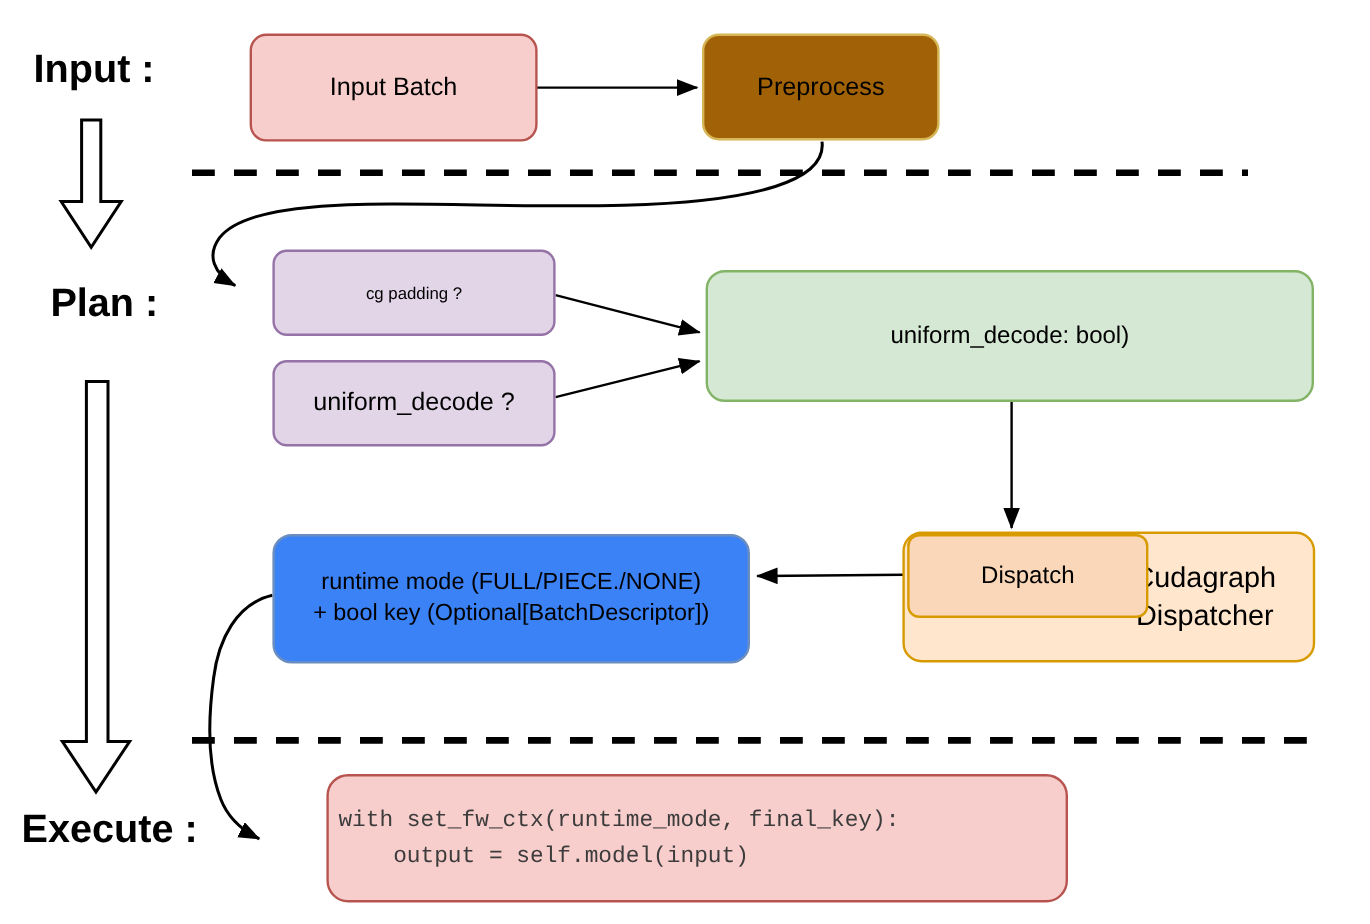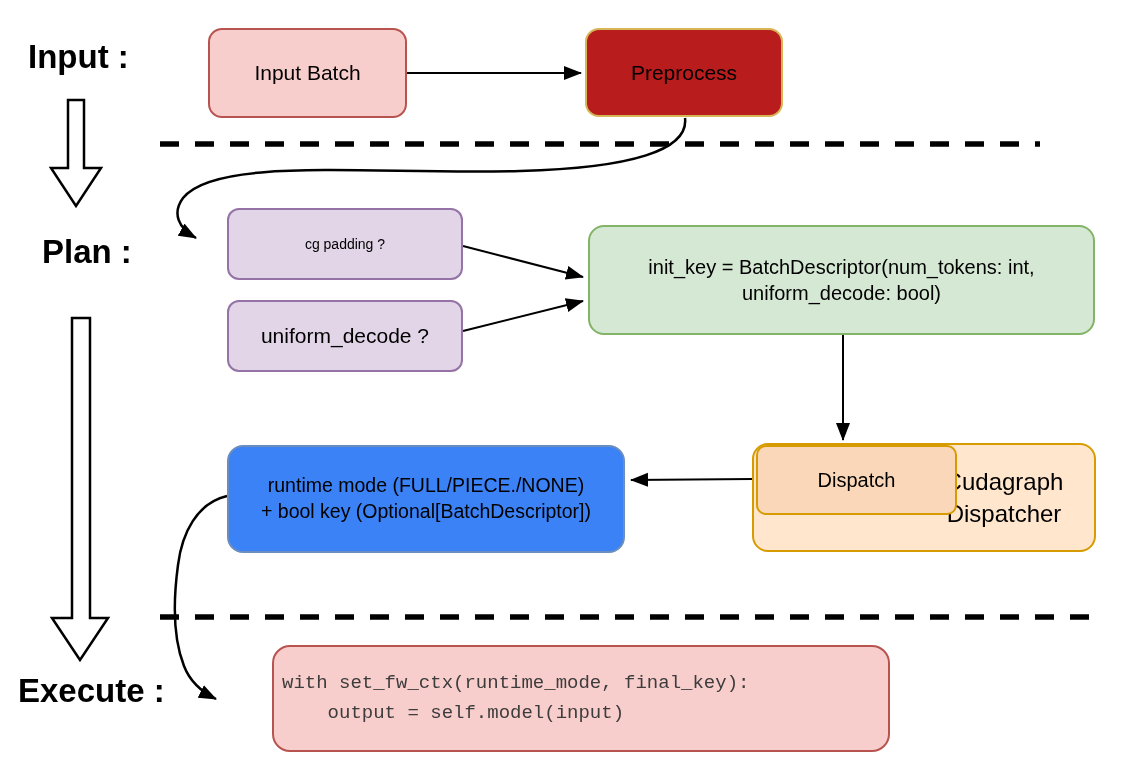--- a/index.html
+++ b/index.html
@@ -24,22 +24,22 @@
     border:2px solid;
     border-radius:14px;
     display:flex;
     flex-direction:column;
     align-items:center;
     justify-content:center;
     text-align:center;
     color:#000000;
   }
   .node .ln{line-height:1.32;}
-  #n-input-batch{left:208px;top:28px;width:199px;height:90px;background:#F8CECC;border-color:#B85450;font-size:21px;}
-  #n-preprocess{left:585px;top:28px;width:198px;height:89px;background:#b91c1c;border-color:#D6B656;font-size:21px;}
+  #n-input-batch{left:208px;top:28px;width:240px;height:90px;background:#F8CECC;border-color:#B85450;font-size:21px;}
+  #n-preprocess{left:585px;top:28px;width:198px;height:89px;background:#a16207;border-color:#D6B656;font-size:21px;}
   #n-cg-padding{left:227px;top:208px;width:236px;height:72px;background:#E1D5E7;border-color:#9673A6;font-size:14px;border-radius:12px;}
   #n-uniform-decode{left:227px;top:300px;width:236px;height:72px;background:#E1D5E7;border-color:#9673A6;font-size:21px;border-radius:12px;}
   #n-init-key{left:588px;top:225px;width:507px;height:110px;background:#D5E8D4;border-color:#82B366;font-size:20px;border-radius:16px;}
   #n-cudagraph{left:752px;top:443px;width:344px;height:109px;background:#FFE6CC;border-color:#D79B00;border-radius:16px;}
   #n-cudagraph .side-text{
     position:absolute;right:10px;top:0;height:100%;width:160px;
     display:flex;flex-direction:column;align-items:center;justify-content:center;
     font-size:24px;
   }
   #n-dispatch{left:756px;top:445px;width:201px;height:70px;background:#FAD7B8;border-color:#D79B00;font-size:20px;border-radius:10px;}
@@ -107,21 +107,20 @@
 
   <div class="node" id="n-cg-padding">
     <span class="ln">cg padding ?</span>
   </div>
 
   <div class="node" id="n-uniform-decode">
     <span class="ln">uniform_decode ?</span>
   </div>
 
   <div class="node" id="n-init-key">
-    <span class="ln">init_key = BatchDescriptor(num_tokens: int,</span>
     <span class="ln">uniform_decode: bool)</span>
   </div>
 
   <div class="node" id="n-cudagraph">
     <div class="side-text">
       <span class="ln">Cudagraph</span>
       <span class="ln">Dispatcher</span>
     </div>
   </div>
 

